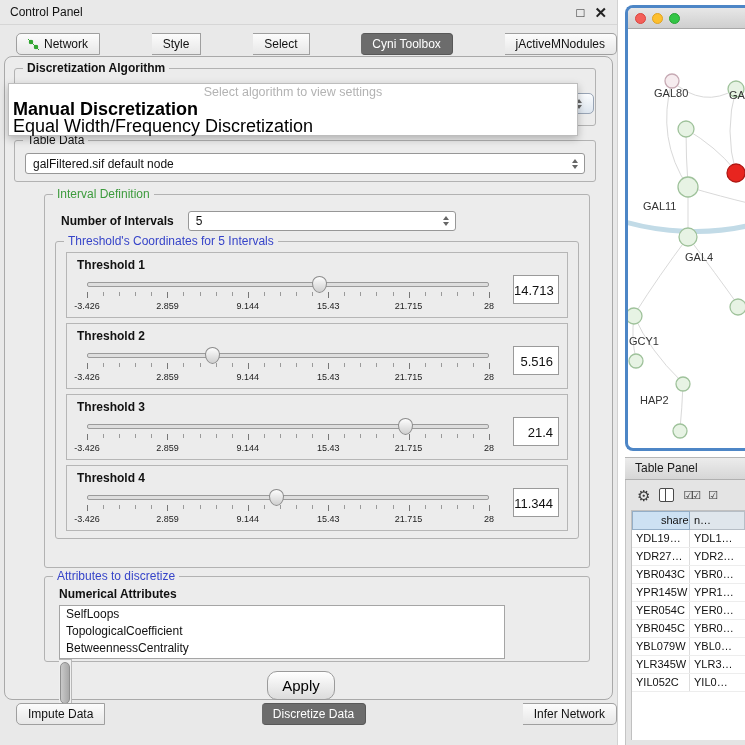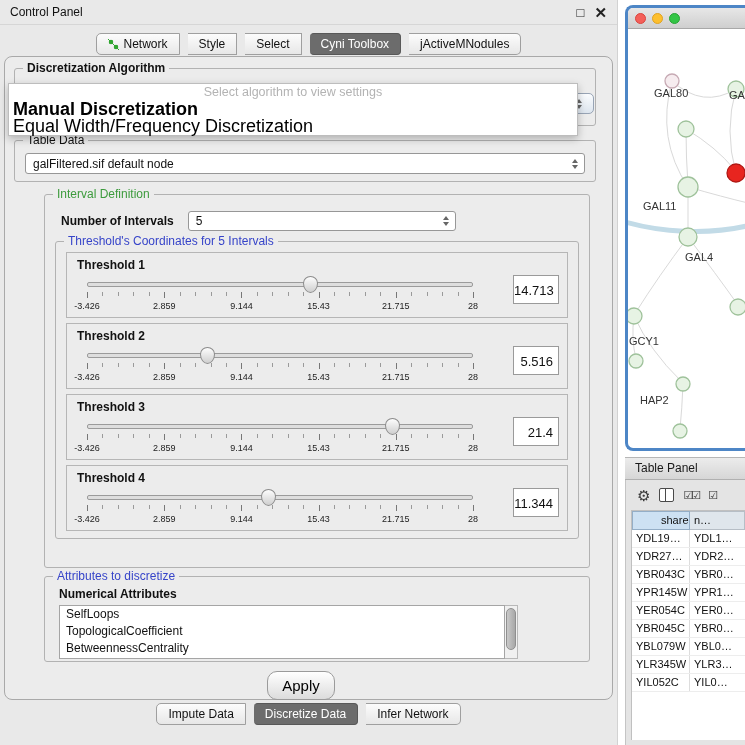--- a/index.html
+++ b/index.html
@@ -6,21 +6,21 @@
   .screen{position:relative;width:745px;height:745px;background:#ffffff;overflow:hidden;
           font-family:"Liberation Sans",sans-serif;color:#111;}
 
   
   .cp{position:absolute;left:0;top:0;width:618px;height:745px;background:#e9e9e9;border-right:1px solid #d2d2d2;box-sizing:border-box;}
   .cp-titlebar{height:24px;display:flex;align-items:center;padding:0 10px;font-size:12px;border-bottom:1px solid #d6d6d6;}
   .win-icons{margin-left:auto;display:flex;gap:10px;align-items:center;}
   .win-btn{font-size:13px;line-height:13px;color:#222;cursor:default;}
   .win-btn.close{font-weight:bold;font-size:15px;}
 
-  .tabbar{position:absolute;left:0;right:0;display:flex;justify-content:center;gap:8px;}
+  .tabbar{position:absolute;left:16px;right:0;display:flex;justify-content:space-between;gap:8px;}
   .tabbar.top{top:33px;}
   .tabbar.bottom{top:703px;}
   .tab{display:flex;align-items:center;font-size:12px;height:22px;padding:0 11px;
        background:linear-gradient(#fcfcfc,#e7e7e7);border:1px solid #9f9f9f;border-left:none;
        color:#111;box-sizing:border-box;white-space:nowrap;}
   .tab:first-child{border-left:1px solid #9f9f9f;border-radius:5px 0 0 5px;}
   .tab:last-child{border-radius:0 5px 5px 0;}
   .tab.active{background:#6c6c6c;color:#fff;border-color:#585858;border-radius:4px;}
   .tab-net-icon{display:inline-block;width:11px;height:11px;margin-right:5px;
     background:
@@ -66,37 +66,37 @@
 
   
   .num-row{display:flex;align-items:center;margin:16px 14px 10px 16px;}
   .num-label{font-weight:bold;font-size:12px;}
   #num-combo{width:268px;margin-left:14px;height:20px;}
   #gb-thresholds{margin:0 10px;padding:10px 8px 2px 8px;}
 
   .th-panel{border:1px solid #b6b6b6;margin:0 2px 5px 2px;height:66px;padding:4px 8px;box-sizing:border-box;}
   .th-label{font-weight:bold;font-size:12px;margin:1px 0 3px 2px;}
   .th-row{display:flex;align-items:flex-start;}
-  .slider{flex:1;height:40px;position:relative;margin-right:28px;}
+  .slider{flex:1;height:40px;position:relative;margin-right:12px;}
   .rail{position:absolute;left:12px;right:12px;top:0;bottom:0;}
   .track{position:absolute;left:0;right:0;top:7px;height:3px;background:#dedede;border:1px solid #9b9b9b;border-radius:2px;}
   .thumb{position:absolute;top:1px;width:13px;height:15px;margin-left:-7px;
          background:linear-gradient(#fdfdfd,#cfcfcf);border:1px solid #8b8b8b;
          border-radius:50% 50% 50% 50%/42% 42% 58% 58%;}
   .ticks{position:absolute;left:0;right:0;top:17px;height:7px;}
   .tick{position:absolute;width:1px;height:4px;background:#9a9a9a;}
   .tick.major{height:6px;background:#777;}
   .scale{position:absolute;left:0;right:0;top:26px;height:11px;}
   .scale-num{position:absolute;transform:translateX(-50%);font-size:9px;color:#222;white-space:nowrap;}
   .th-value{width:46px;height:29px;background:#fff;border:1px solid #9a9a9a;font-size:13px;line-height:29px;
             text-align:right;padding-right:5px;box-sizing:border-box;}
 
   
   .attrs-title{font-weight:bold;font-size:12px;margin:10px 0 4px 14px;}
-  .list-row{display:flex;margin-left:14px;}
+  .list-row{display:flex;margin-left:14px;flex-direction:column;}
   .listbox{width:446px;height:54px;background:#fff;border:1px solid #a5a5a5;overflow:hidden;box-sizing:border-box;}
   .list-item{font-size:12px;line-height:17px;padding-left:6px;white-space:nowrap;}
   .list-scrollbar{width:13px;height:54px;background:#f0f0f0;border:1px solid #b8b8b8;border-left:none;position:relative;box-sizing:border-box;}
   .list-scroll-thumb{position:absolute;left:1px;right:1px;top:2px;height:42px;
                      background:linear-gradient(90deg,#c9c9c9,#a8a8a8);border:1px solid #8f8f8f;border-radius:5px;box-sizing:border-box;}
 
   .apply-btn{position:absolute;left:267px;top:671px;width:68px;height:29px;border-radius:10px;
              background:linear-gradient(#ffffff,#dcdcdc);border:1px solid #9b9b9b;font-size:15px;
              font-family:"Liberation Sans",sans-serif;display:flex;align-items:center;justify-content:center;box-sizing:border-box;}
 

